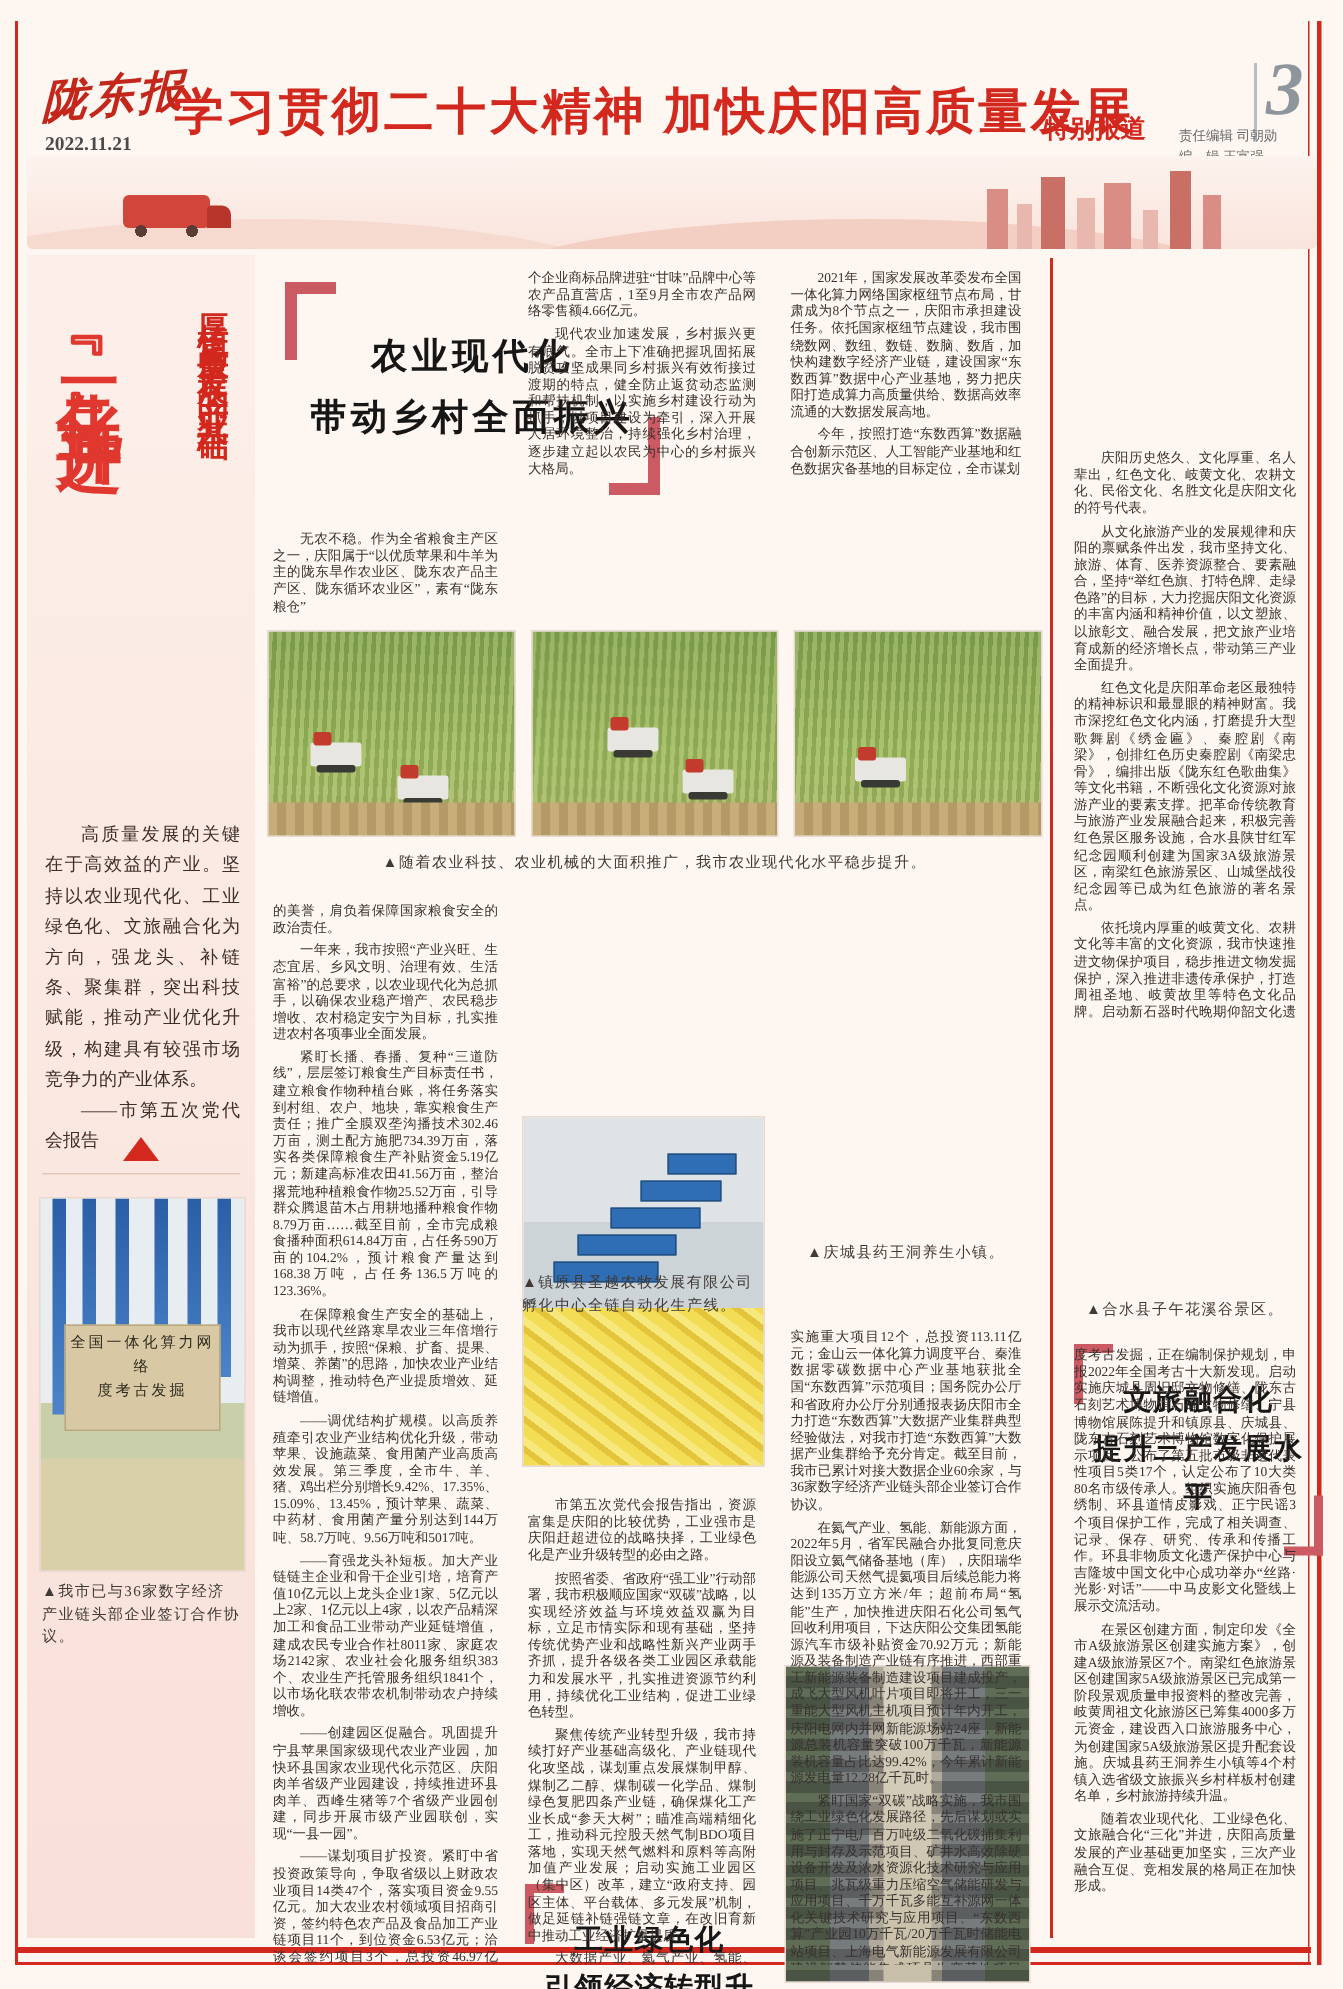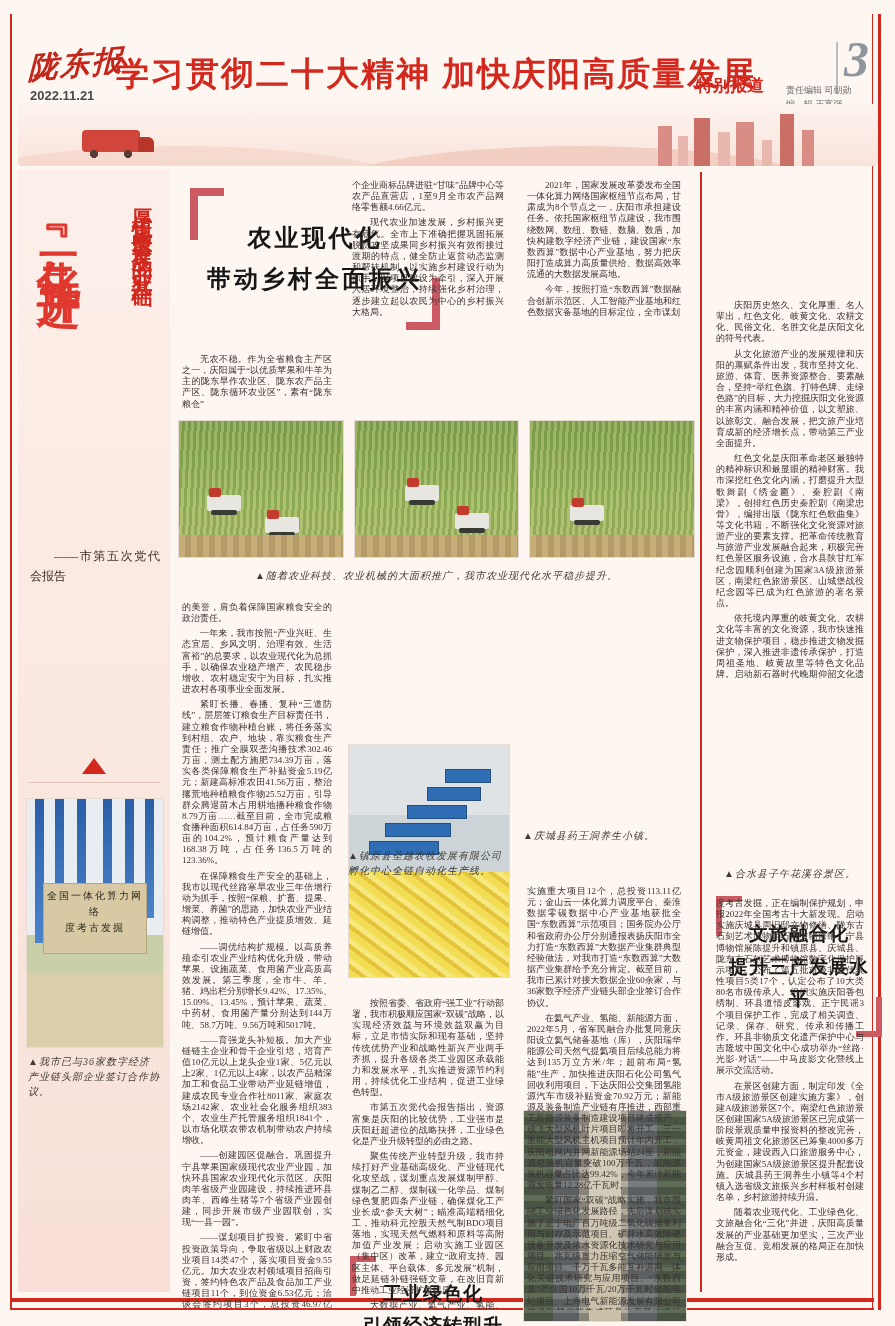--- a/index.html
+++ b/index.html
@@ -2,21 +2,21 @@
 <html><head>
 <meta charset="utf-8">
 <style>
   html,body{margin:0;padding:0;background:#fffdfc;font-family:"Liberation Serif",serif;}
   .page{position:relative;width:895px;height:1326px;background:#fdf6f1;overflow:hidden;}
   .abs{position:absolute;}
   
   .rule{background:#d2281e;}
   
   .masthead{color:#c3271c;font-weight:bold;font-size:30px;font-style:italic;transform:rotate(-5deg) skewX(-6deg);letter-spacing:2px;}
-  .date{color:#4a4a4a;font-size:13px;font-weight:bold;font-family:Liberation Sans, sans-serif;}
+  .date{color:#4a4a4a;font-size:13px;font-weight:bold;font-family:Liberation Serif, serif;}
   .main-headline{color:#d2281e;font-size:33px;font-weight:bold;letter-spacing:2px;font-family:"Liberation Sans",sans-serif;white-space:nowrap;}
   .section-tag{color:#d2281e;font-size:17px;font-weight:bold;font-family:Liberation Mono, monospace;}
   .pageno{color:#8e959c;font-size:50px;font-weight:bold;font-style:italic;}
   .editors{color:#6a6a6a;font-size:9px;line-height:1.5;font-family:"Liberation Sans",sans-serif;}
   .divline{background:#b9bec4;}
   
   .band{background:linear-gradient(#fdf3ee,#f9e4dc);border-radius:4px;overflow:hidden;}
   .hill{position:absolute;border-radius:50%;}
   .bldg{position:absolute;bottom:0;}
   
@@ -28,21 +28,21 @@
   .tri{width:0;height:0;border-left:12px solid transparent;border-right:12px solid transparent;border-bottom:16px solid #d2281e;}
   
   .hl-box{position:relative;text-align:center;color:#161616;font-weight:bold;font-family:"Liberation Serif",serif;}
   .hl-box .line{display:block;}
   .corner-tl{position:absolute;left:-6px;top:-4px;width:26px;height:44px;border-left:8px solid #cb5a62;border-top:8px solid #cb5a62;}
   .corner-br{position:absolute;right:-6px;bottom:-4px;width:26px;height:44px;border-right:8px solid #cb5a62;border-bottom:8px solid #cb5a62;}
   
   .body-text{font-size:9px;line-height:1.24;color:#37322f;text-align:justify;overflow:hidden;}
   .body-text p{margin:4px;text-indent:2em;}
   
-  .cap{font-style:italic;color:#3f3a36;font-size:10px;letter-spacing:1px;line-height:1.5;}
+  .cap{color:#3f3a36;font-size:10px;letter-spacing:1px;line-height:1.5;}
   
   .photo{overflow:hidden;position:relative;border:1px solid #e8d9d2;}
   .field{background:
     repeating-linear-gradient(93deg,rgba(255,255,200,.16) 0 3px,rgba(0,60,0,.10) 3px 6px),
     linear-gradient(#86a452,#9db75e 60%,#a8b468);}
   .field .dirt{position:absolute;left:0;right:0;bottom:0;height:22px;background:repeating-linear-gradient(90deg,#c7ae79 0 6px,#b39a66 6px 12px);}
   .harvester{position:absolute;width:34px;height:16px;background:#e8e6e0;border-radius:2px;}
   .harvester:before{content:"";position:absolute;left:2px;top:-7px;width:12px;height:9px;background:#c23b2c;border-radius:2px;}
   .harvester:after{content:"";position:absolute;left:4px;bottom:-4px;width:26px;height:5px;background:#3a3a34;border-radius:2px;}
   .chickphoto{background:linear-gradient(#dfe3e6 0 30%,#cdd4d8 30% 55%,#e6d66a 55%);}
@@ -93,20 +93,21 @@
     <div class="bldg" style="left:718px;width:18px;height:44px;background:#d98d85;"></div>
     <div class="bldg" style="left:744px;width:10px;height:26px;background:#e8b7ad;"></div>
     <div class="bldg" style="left:762px;width:14px;height:52px;background:#c96f66;"></div>
     <div class="bldg" style="left:784px;width:12px;height:36px;background:#d98d85;"></div>
   </div>
 
   <div class="abs sidebar" style="left:18px;top:170px;width:152px;height:1122px;">
     <div class="abs v-sub" style="right:14px;top:22px;height:470px;">厚植高质量发展的产业基础</div>
     <div class="abs v-big" style="left:12px;top:40px;height:480px;">『三化』并进</div>
     <div class="abs quote" style="left:12px;top:376px;width:130px;">
+      <p>高质量发展的关键在于高效益的产业。坚持以农业现代化、工业绿色化、文旅融合化为方向，强龙头、补链条、聚集群，突出科技赋能，推动产业优化升级，构建具有较强市场竞争力的产业体系。</p>
       <p>——市第五次党代会报告</p>
     </div>
     <div class="abs tri" style="left:64px;top:588px;"></div>
     <div class="abs" style="left:10px;top:612px;width:132px;height:1px;background:#e5c4ba;"></div>
 
     <div class="abs photo gatephoto" style="left:8px;top:628px;width:136px;height:248px;">
       <div class="banner" style="left:8px;"></div>
       <div class="banner" style="left:28px;height:52%;"></div>
       <div class="banner" style="left:50px;height:56%;"></div>
       <div class="banner" style="left:76px;height:50%;"></div>
@@ -178,31 +179,31 @@
     <div class="chickdots"></div>
   </div>
   <div class="abs cap" style="left:348px;top:848px;width:160px;">▲镇原县圣越农牧发展有限公司孵化中心全链自动化生产线。</div>
   <div class="abs hl-box" style="left:356px;top:892px;width:146px;padding:18px 4px;font-size:19px;line-height:1.7;letter-spacing:1px;">
     <span class="corner-tl" style="width:20px;height:34px;border-width:6px;"></span>
 
     <span class="line">工业绿色化</span>
     <span class="line">引领经济转型升级</span>
   </div>
   <div class="abs body-text" style="left:348px;top:994px;width:160px;height:316px;">
+    <p>市第五次党代会报告指出，资源富集是庆阳的比较优势，工业强市是庆阳赶超进位的战略抉择，工业绿色化是产业升级转型的必由之路。</p>
     <p>按照省委、省政府“强工业”行动部署，我市积极顺应国家“双碳”战略，以实现经济效益与环境效益双赢为目标，立足市情实际和现有基础，坚持传统优势产业和战略性新兴产业两手齐抓，提升各级各类工业园区承载能力和发展水平，扎实推进资源节约利用，持续优化工业结构，促进工业绿色转型。</p>
-    <p>市第五次党代会报告指出，资源富集是庆阳的比较优势，工业强市是庆阳赶超进位的战略抉择，工业绿色化是产业升级转型的必由之路。</p>
     <p>聚焦传统产业转型升级，我市持续打好产业基础高级化、产业链现代化攻坚战，谋划重点发展煤制甲醇、煤制乙二醇、煤制碳一化学品、煤制绿色复肥四条产业链，确保煤化工产业长成“参天大树”；瞄准高端精细化工，推动科元控股天然气制BDO项目落地，实现天然气燃料和原料等高附加值产业发展；启动实施工业园区（集中区）改革，建立“政府支持、园区主体、平台载体、多元发展”机制，做足延链补链强链文章，在改旧育新中推动工业经济扩量提质。</p>
     <p>大数据产业、氦气产业、氢能、新能源，这些都是新兴产业和朝阳产业，既是庆阳推动产业转型升级、实现高质量发展的重点突破点，也是庆阳主动融入国家“双碳”战略布局、实现人与自然和谐共生的重要举措。</p>
   </div>
 
   <div class="abs photo streetphoto" style="left:523px;top:610px;width:162px;height:210px;">
     <div class="roofs"></div>
     <div class="path"></div>
   </div>
-  <div class="abs cap" style="left:523px;top:828px;width:162px;text-align:left;">▲庆城县药王洞养生小镇。</div>
+  <div class="abs cap" style="left:523px;top:828px;width:162px;text-align:center;">▲庆城县药王洞养生小镇。</div>
   <div class="abs body-text" style="left:523px;top:882px;width:162px;height:428px;">
     <p style="text-indent:0;">实施重大项目12个，总投资113.11亿元；金山云一体化算力调度平台、秦淮数据零碳数据中心产业基地获批全国“东数西算”示范项目；国务院办公厅和省政府办公厅分别通报表扬庆阳市全力打造“东数西算”大数据产业集群典型经验做法，对我市打造“东数西算”大数据产业集群给予充分肯定。截至目前，我市已累计对接大数据企业60余家，与36家数字经济产业链头部企业签订合作协议。</p>
     <p>在氦气产业、氢能、新能源方面，2022年5月，省军民融合办批复同意庆阳设立氦气储备基地（库），庆阳瑞华能源公司天然气提氦项目后续总能力将达到135万立方米/年；超前布局“氢能”生产，加快推进庆阳石化公司氢气回收利用项目，下达庆阳公交集团氢能源汽车市级补贴资金70.92万元；新能源及装备制造产业链有序推进，西部重工新能源装备制造建设项目建成投产，成飞大型风机叶片项目即将开工，三一重能大型风机主机项目预计年内开工，庆阳电网内并网新能源场站24座，新能源总装机容量突破100万千瓦，新能源装机容量占比达99.42%，今年累计新能源发电量12.28亿千瓦时。</p>
     <p>紧盯国家“双碳”战略实施，我市围绕工业绿色化发展路径，先后谋划或实施了正宁电厂百万吨级二氧化碳捕集利用与封存及示范项目、矿井水高效除硬设备开发及浓水资源化技术研究与应用项目、兆瓦级重力压缩空气储能研发与应用项目、千万千瓦多能互补源网一体化关键技术研究与应用项目、“东数西算”产业园10万千瓦/20万千瓦时储能电站项目、上海电气新能源发展有限公司建设智慧储能集成环县生产基地项目等，助力工业经济低碳循环发展。</p>
   </div>
 
   <div class="abs rule" style="left:700px;top:172px;width:2px;height:1120px;"></div>
 
   <div class="abs hl-box" style="left:722px;top:188px;width:146px;padding:18px 4px;font-size:19px;line-height:1.7;letter-spacing:1px;">
     <span class="corner-tl" style="width:20px;height:34px;border-width:6px;"></span>

